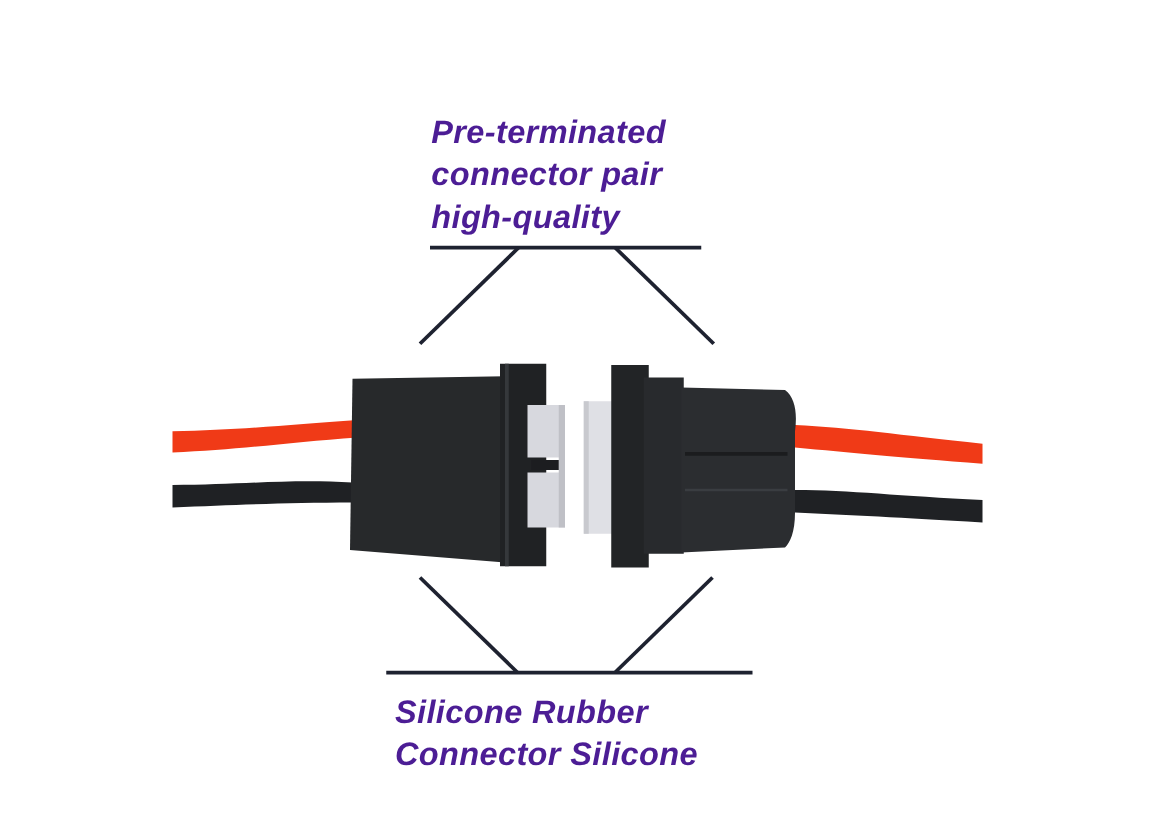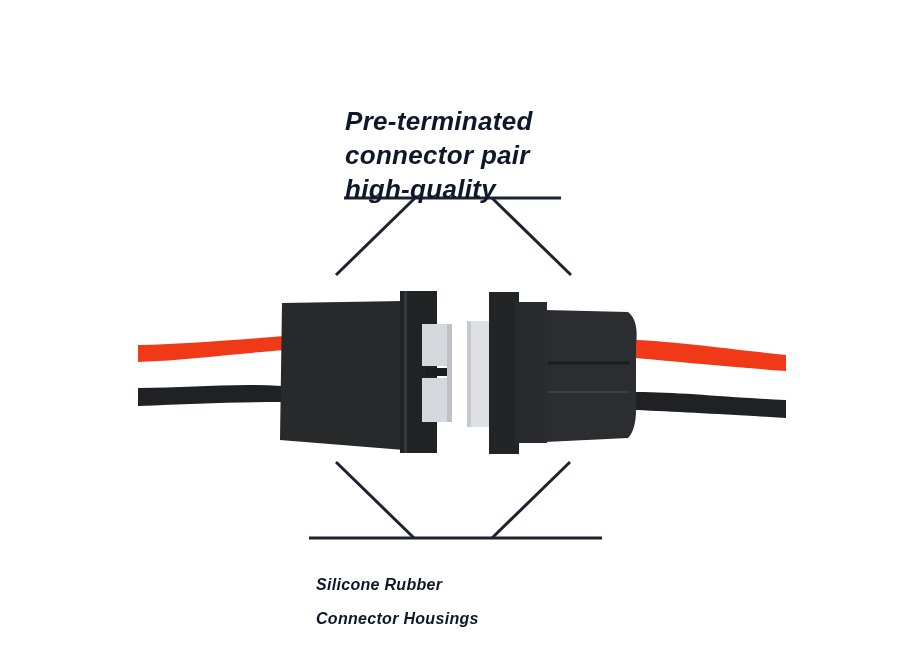--- a/index.html
+++ b/index.html
@@ -1,25 +1,24 @@
 <!DOCTYPE html>
 <html><head>
   <meta charset="utf-8">
   <style>
     html, body { margin: 0; padding: 0; background: #ffffff; }
     body { width: 924px; height: 650px; position: relative; overflow: hidden;
            font-family: "Liberation Sans", "DejaVu Sans", sans-serif; }
     .label {
-      position: absolute; color: #0f172a; font-weight: 700; font-style: italic;
+      position: absolute; color: #4c1d95; font-weight: 700; font-style: italic;
       font-family: "Liberation Sans", "DejaVu Sans", sans-serif;
       letter-spacing: 0.3px;
-      margin-top: 16px;
     }
     .label-top { left: 345px; top: 88px; font-size: 26px; line-height: 34px; }
-    .label-bottom { left: 316px; top: 552px; font-size: 16px; line-height: 34px; }
+    .label-bottom { left: 316px; top: 552px; font-size: 26px; line-height: 34px; }
     .label .line { display: block; white-space: nowrap; }
     svg.art { position: absolute; left: 0; top: 0; }
   </style>
 </head>
 <body>
 
 <svg class="art" width="924" height="650" viewBox="0 0 924 650">
 
   <path d="M138 345 C 190 344, 230 340, 286 336 L 286 350 C 230 354, 190 360, 138 362 Z" fill="#f03a17"></path>
   <path d="M138 388 C 190 388, 230 383, 282 386 L 282 402 C 230 402, 190 404, 138 406 Z" fill="#1f2124"></path>
@@ -62,14 +61,14 @@
 </svg>
 
 <div class="label label-top">
   <span class="line">Pre-terminated</span>
   <span class="line">connector pair</span>
   <span class="line">high-quality</span>
 </div>
 
 <div class="label label-bottom">
   <span class="line">Silicone Rubber</span>
-  <span class="line">Connector Housings</span>
+  <span class="line">Connector Silicone</span>
 </div>
 
 </body></html>

